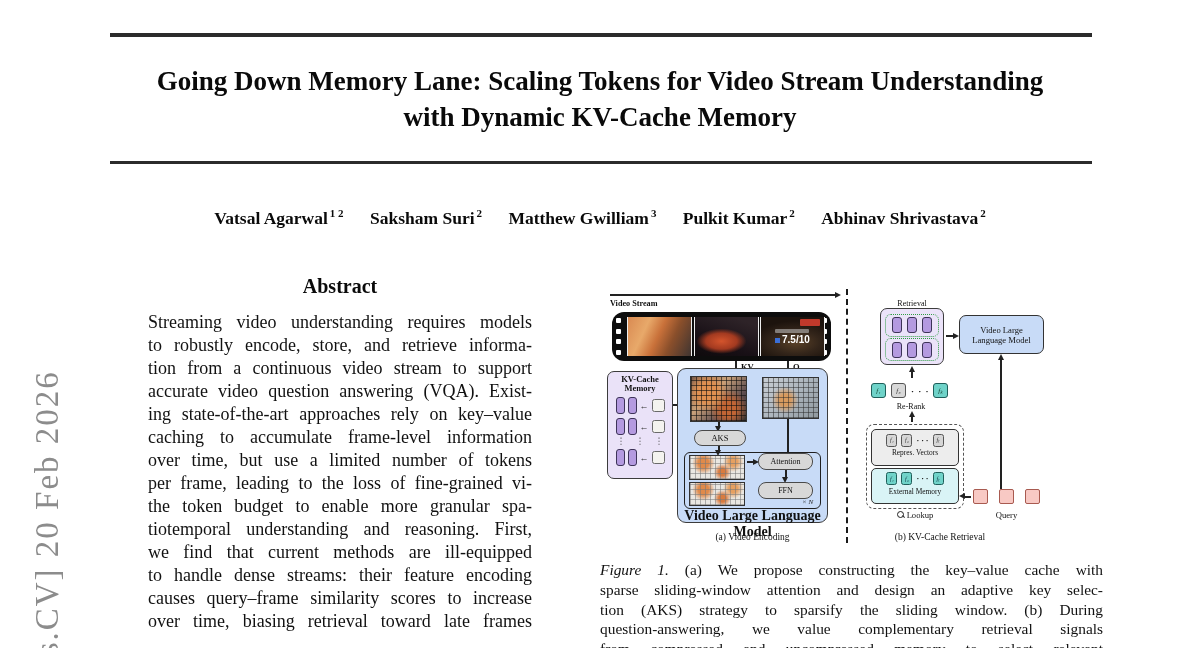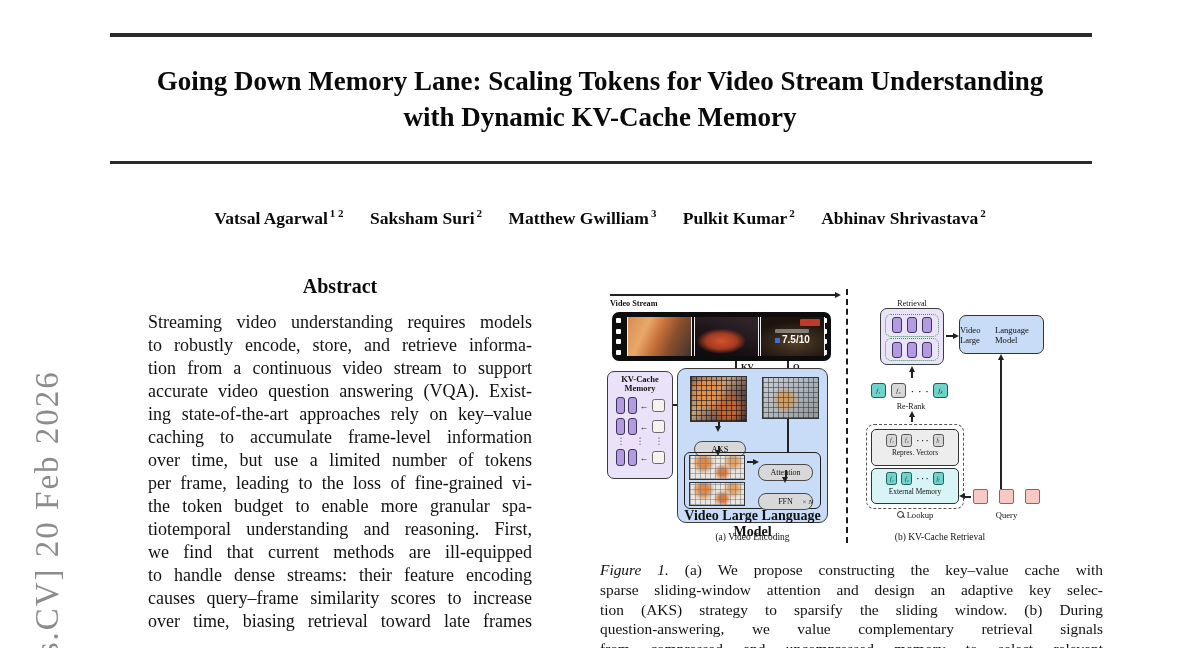--- a/index.html
+++ b/index.html
@@ -34,21 +34,21 @@
   .hline { position:absolute; background:#222; height:1.5px; }
   .vline { position:absolute; background:#222; width:1.5px; }
   .ah-r { position:absolute; width:0; height:0; border-top:3.5px solid transparent; border-bottom:3.5px solid transparent; border-left:6px solid #222; }
   .ah-l { position:absolute; width:0; height:0; border-top:3.5px solid transparent; border-bottom:3.5px solid transparent; border-right:6px solid #222; }
   .ah-d { position:absolute; width:0; height:0; border-left:3.5px solid transparent; border-right:3.5px solid transparent; border-top:6px solid #222; }
   .ah-u { position:absolute; width:0; height:0; border-left:3.5px solid transparent; border-right:3.5px solid transparent; border-bottom:6px solid #222; }
   .figlabel { position:absolute; font-size:8.5px; color:#111; font-family:"Liberation Serif",serif; }
   .subcap { position:absolute; font-size:9.5px; color:#111; text-align:center; }
 
   
-  .filmstrip { position:absolute; left:612px; top:312px; width:219px; height:49px; background:#0d0d0d; border-radius:7px; }
+  .filmstrip { position:absolute; left:612px; top:312px; width:219px; height:49px; background:#0d0d0d; border-radius:12px; }
   .sprockets { position:absolute; top:6px; width:5px; display:flex; flex-direction:column; gap:5.5px; }
   .sprockets span { width:5px; height:5px; background:#fff; border-radius:1px; display:block; }
   .frames { position:absolute; left:15px; top:5px; display:flex; gap:1.5px; }
   .frame { width:65px; height:39px; position:relative; overflow:hidden; border-left:1px solid #eee; border-right:1px solid #eee; }
   .frame-1 { background:linear-gradient(115deg,#d98a52 0%,#e8a96a 28%,#c9713a 48%,#8a4f2b 68%,#3f3431 100%); }
   .frame-2 { background:radial-gradient(ellipse 55% 45% at 42% 62%, #d4542c 0%, #a33a20 45%, rgba(30,20,24,0) 72%),
                         linear-gradient(200deg,#2e2328 15%,#181016 65%,#0e0a0c 100%); }
   .frame-3 { background:radial-gradient(ellipse 70% 55% at 55% 65%, #5a4127 0%, #33251a 55%, #1c130d 100%); }
   .frame-3 .sign { position:absolute; right:4px; top:2px; width:20px; height:7px; background:#c0392b; border-radius:1px; }
   .frame-3 .subtext { position:absolute; left:14px; top:12px; width:34px; height:4px; background:rgba(200,200,200,.55); border-radius:1px; }
@@ -59,21 +59,21 @@
   .membox { position:absolute; left:607px; top:371px; width:66px; height:108px; background:#eae2f8; border:1.5px solid #3c3c3c; border-radius:7px; }
   .membox .memtitle { text-align:center; font-size:8.5px; font-weight:bold; line-height:9px; margin-top:3px; color:#111; }
   .memrow { display:flex; align-items:center; justify-content:center; gap:3px; margin-top:4px; height:17px; }
   .pill { width:9px; height:17px; background:#b49ae0; border:1.2px solid #3d3358; border-radius:3px; }
   .memarrow { font-size:9px; color:#333; line-height:10px; }
   .memsq { width:13px; height:13px; background:#f4f3ef; border:1.2px solid #6a6a6a; border-radius:2.5px; }
   .memdots { display:flex; justify-content:center; gap:10px; color:#444; font-size:9px; letter-spacing:0; height:14px; line-height:12px; }
 
   
   .bluebox { position:absolute; left:677px; top:368px; width:151px; height:155px; background:#c8dbf7; border:1.5px solid #3c3c3c; border-radius:9px; }
-  .graybox { position:absolute; background:#d8d8d8; border:1.5px solid #4a4a4a; border-radius:8px; text-align:center; color:#111; font-size:8.5px; display:flex; align-items:center; justify-content:center; font-family:"Liberation Serif",serif;margin-top:11px; }
+  .graybox { position:absolute; background:#d8d8d8; border:1.5px solid #4a4a4a; border-radius:8px; text-align:center; color:#111; font-size:8.5px; display:flex; align-items:center; justify-content:center; font-family:"Liberation Serif",serif; }
   .innerbox { position:absolute; left:684px; top:452px; width:137px; height:57px; border:1.5px solid #1f1f1f; border-radius:6px; }
   .grid { position:absolute; border:1px solid #333; }
   .grid-kv { background:
       repeating-linear-gradient(0deg, rgba(15,15,15,.6) 0 1px, transparent 1px 5px),
       repeating-linear-gradient(90deg, rgba(15,15,15,.6) 0 1px, transparent 1px 5px),
       radial-gradient(circle at 30% 35%, #e09050 0 20%, rgba(0,0,0,0) 42%),
       radial-gradient(circle at 68% 72%, #c26534 0 16%, rgba(0,0,0,0) 40%),
       linear-gradient(135deg,#7a5a48 0%,#caa27a 38%,#5a4a4e 70%,#33302e 100%); }
   .grid-q { background:
       repeating-linear-gradient(0deg, rgba(40,40,40,.5) 0 1px, transparent 1px 5px),
@@ -91,21 +91,21 @@
   .vllm-a-label { position:absolute; left:677px; top:508px; width:151px; text-align:center; font-size:14px; font-weight:bold; color:#111; }
 
   
   .divider { position:absolute; left:846px; top:289px; height:254px; border-left:2.5px dashed #1a1a1a; }
 
   
   .retrbox { position:absolute; left:880px; top:308px; width:64px; height:57px; background:#ebe3f9; border:1.5px solid #3c3c3c; border-radius:7px; padding:3px 0 0 0; }
   .tokgroup { width:54px; height:23px; margin:1.5px auto 0 auto; border:1.5px dotted #2f9e44; border-radius:6px; display:flex; align-items:center; justify-content:center; gap:5px; }
   .ptok { width:10px; height:16px; background:#b49ae0; border:1.2px solid #3d3358; border-radius:3px; }
   .vllmb { position:absolute; left:959px; top:315px; width:85px; height:39px; background:#c8dbf7; border:1.5px solid #333; border-radius:7px;
-           display:flex; flex-direction:row; align-items:center; justify-content:center; font-size:8.6px; color:#111; line-height:10px; }
+           display:flex; flex-direction:column; align-items:center; justify-content:center; font-size:8.6px; color:#111; line-height:10px; }
   .ftok { position:absolute; width:15px; height:15px; border-radius:3px; border:1.3px solid #1f5f5a; background:#6fd3c9;
           font-size:7px; font-style:italic; display:flex; align-items:center; justify-content:center; color:#143; }
   .ftok.gray { background:#d8d8d8; border-color:#555; color:#333; }
   .fdots { position:absolute; font-size:9px; font-weight:bold; color:#222; letter-spacing:1px; }
   .dashbox { position:absolute; left:866px; top:424px; width:98px; height:85px; border:1.5px dashed #555; border-radius:8px; }
   .innrow { position:absolute; left:871px; width:88px; border:1.5px solid #333; border-radius:5px; text-align:center; }
   .repres { top:429px; height:37px; background:#ededed; }
   .extmem { top:468px; height:36px; background:#d9f4f6; }
   .minitok { width:11px; height:13px; border-radius:2.5px; border:1.1px solid #555; background:#d6d6d6; display:inline-flex; align-items:center; justify-content:center; font-size:6px; font-style:italic; color:#333; }
   .minitok.teal { background:#6fd3c9; border-color:#1f5f5a; color:#134; }

